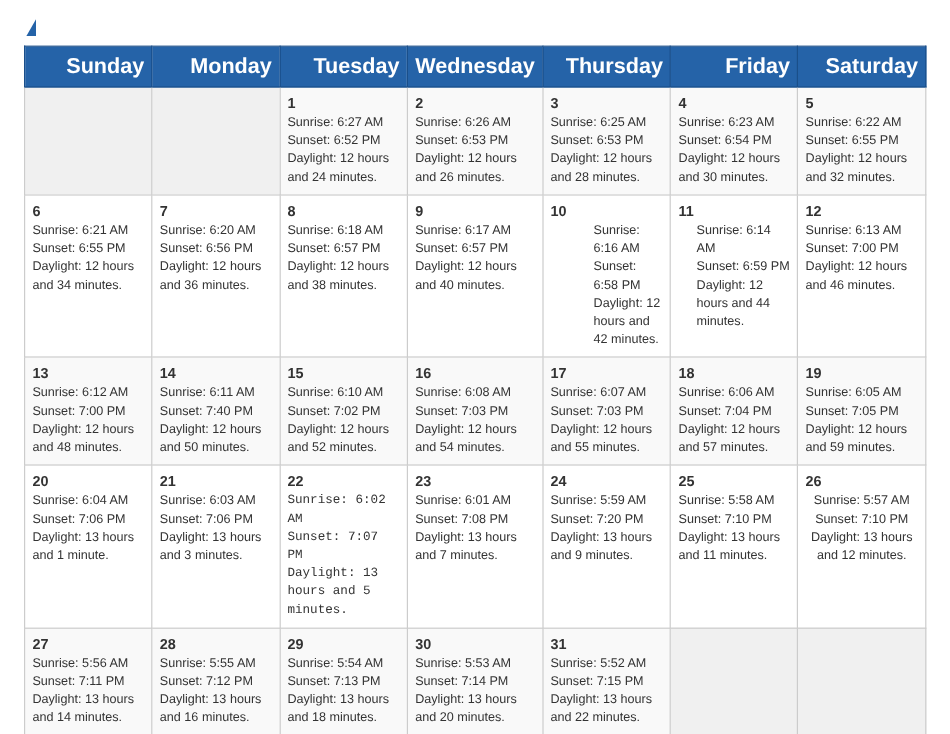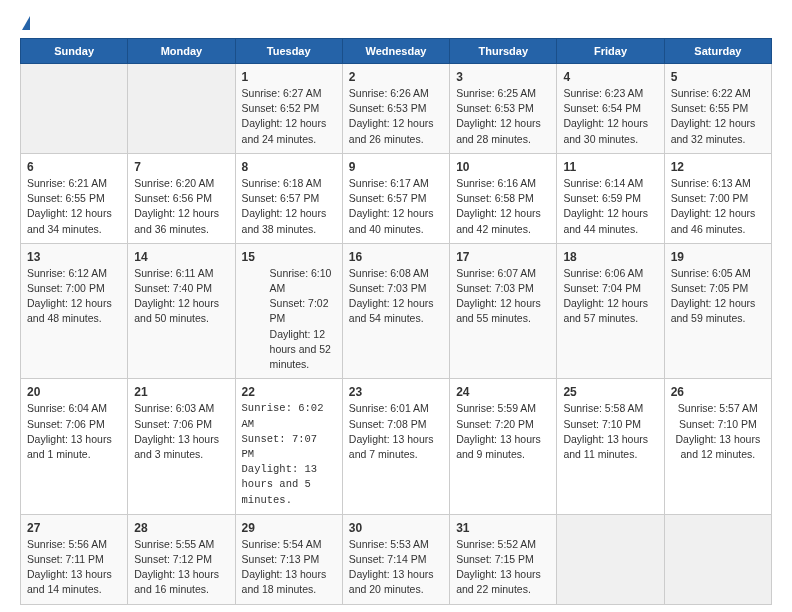--- a/index.html
+++ b/index.html
@@ -61,24 +61,24 @@
       margin-top: 2px;
     }
     table {
       width: 100%;
       border-collapse: collapse;
       margin-top: 8px;
     }
     thead tr th {
       background-color: #2563a8;
       color: #fff;
-      font-size: 11px;
+      font-size: 18px;
       font-weight: bold;
       padding: 6px 6px;
-      text-align: center;
+      text-align: right;
       border: 1px solid #1a4f8a;
     }
     tbody tr td {
       vertical-align: top;
       font-size: 11px;
       color: #333;
       padding: 6px 6px;
       border: 1px solid #ccc;
       width: calc(100% / 7);
       min-height: 80px;
@@ -189,27 +189,27 @@
 Daylight: 12 hours and 38 minutes.</div>
         </td>
         <td>
           <span class="day-number">9</span>
           <div class="day-info" style="white-space: pre-line;">Sunrise: 6:17 AM
 Sunset: 6:57 PM
 Daylight: 12 hours and 40 minutes.</div>
         </td>
         <td>
           <span class="day-number">10</span>
-          <div class="day-info" style="white-space: pre-line;">Sunrise: 6:16 AM
+          <div class="day-info" style="white-space: pre-line; margin-left: 36px;">Sunrise: 6:16 AM
 Sunset: 6:58 PM
 Daylight: 12 hours and 42 minutes.</div>
         </td>
         <td>
           <span class="day-number">11</span>
-          <div class="day-info" style="white-space: pre-line;">Sunrise: 6:14 AM
+          <div class="day-info" style="white-space: pre-line; margin-left: 15px;">Sunrise: 6:14 AM
 Sunset: 6:59 PM
 Daylight: 12 hours and 44 minutes.</div>
         </td>
         <td>
           <span class="day-number">12</span>
           <div class="day-info" style="white-space: pre-line;">Sunrise: 6:13 AM
 Sunset: 7:00 PM
 Daylight: 12 hours and 46 minutes.</div>
         </td>
       </tr>
@@ -221,21 +221,21 @@
 Daylight: 12 hours and 48 minutes.</div>
         </td>
         <td>
           <span class="day-number">14</span>
           <div class="day-info" style="white-space: pre-line;">Sunrise: 6:11 AM
 Sunset: 7:40 PM
 Daylight: 12 hours and 50 minutes.</div>
         </td>
         <td>
           <span class="day-number">15</span>
-          <div class="day-info" style="white-space: pre-line; margin-left: 28px;">Sunrise: 6:10 AM
+          <div class="day-info" style="white-space: pre-line;">Sunrise: 6:10 AM
 Sunset: 7:02 PM
 Daylight: 12 hours and 52 minutes.</div>
         </td>
         <td>
           <span class="day-number">16</span>
           <div class="day-info" style="white-space: pre-line;">Sunrise: 6:08 AM
 Sunset: 7:03 PM
 Daylight: 12 hours and 54 minutes.</div>
         </td>
         <td>

